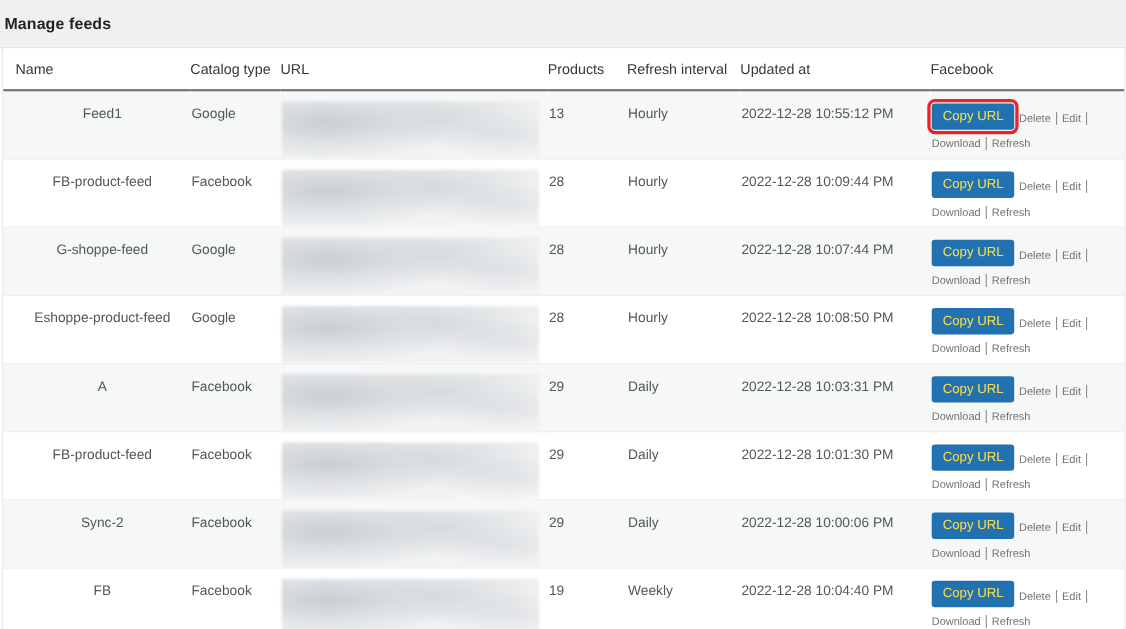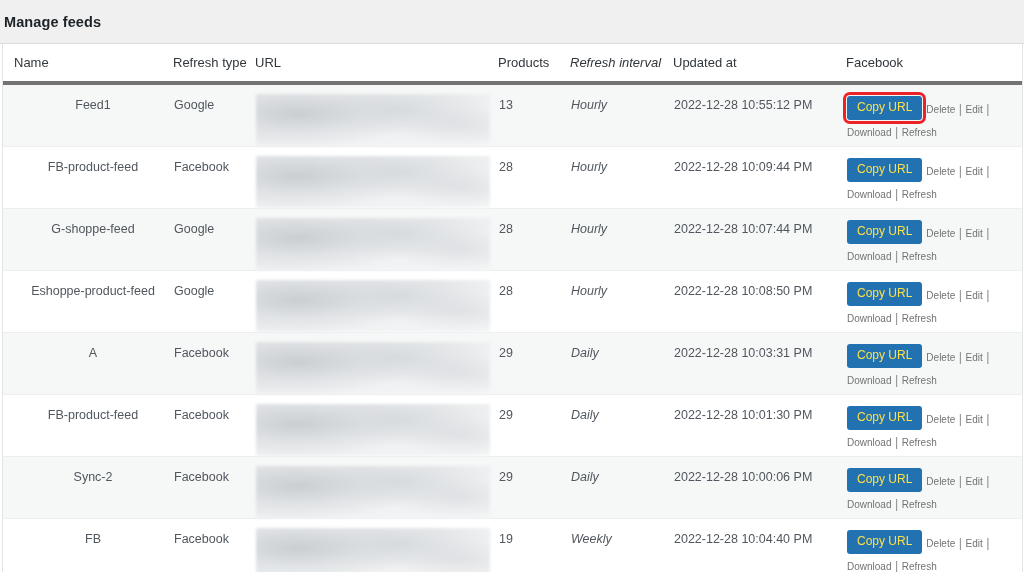--- a/index.html
+++ b/index.html
@@ -48,21 +48,21 @@
     border-collapse: collapse;
     table-layout: fixed;
   }
   table.feeds thead th {
     text-align: left;
     font-size: 13px;
     font-weight: normal;
     color: #32373c;
     background: #ffffff;
     padding: 11px 0 11px 0;
-    border-bottom: 4px solid #737373;
+    border-bottom: 2px solid #737373;
     vertical-align: middle;
     height: 34px;
     box-sizing: border-box;
   }
   table.feeds tbody td {
     font-size: 12.5px;
     color: #50575e;
     vertical-align: top;
     padding-top: 13px;
     padding-bottom: 0;
@@ -71,21 +71,21 @@
     border-bottom: 1px solid #eceef0;
   }
   tbody tr.odd td { background: #f6f7f7; }
   tbody tr.even td { background: #ffffff; }
 
   
   .col-name     { width: 170px; padding-left: 11px !important; text-align: center; }
   .col-catalog  { width: 82px; }
   .col-url      { width: 243px; }
   .col-products { width: 72px; }
-  .col-refresh  { width: 103px; font-style: italic; }
+  .col-refresh  { width: 103px; }
   .col-updated  { width: 173px; }
   .col-actions  { width: 176px; }
 
   th.col-name { padding-left: 11px !important; }
 
   
   .url-blur {
     width: 234px;
     height: 52px;
     border-radius: 2px;
@@ -146,21 +146,21 @@
 
 <div class="title-band">
   <span class="page-title">Manage feeds</span>
 </div>
 
 <div class="table-wrap">
   <table class="feeds">
     <thead>
       <tr>
         <th class="col-name">Name</th>
-        <th class="col-catalog">Refresh type</th>
+        <th class="col-catalog">Catalog type</th>
         <th class="col-url">URL</th>
         <th class="col-products">Products</th>
         <th class="col-refresh">Refresh interval</th>
         <th class="col-updated">Updated at</th>
         <th class="col-actions">Facebook</th>
       </tr>
     </thead>
     <tbody id="feeds-body">
         <tr class="odd">
           <td class="col-name">Feed1</td>

